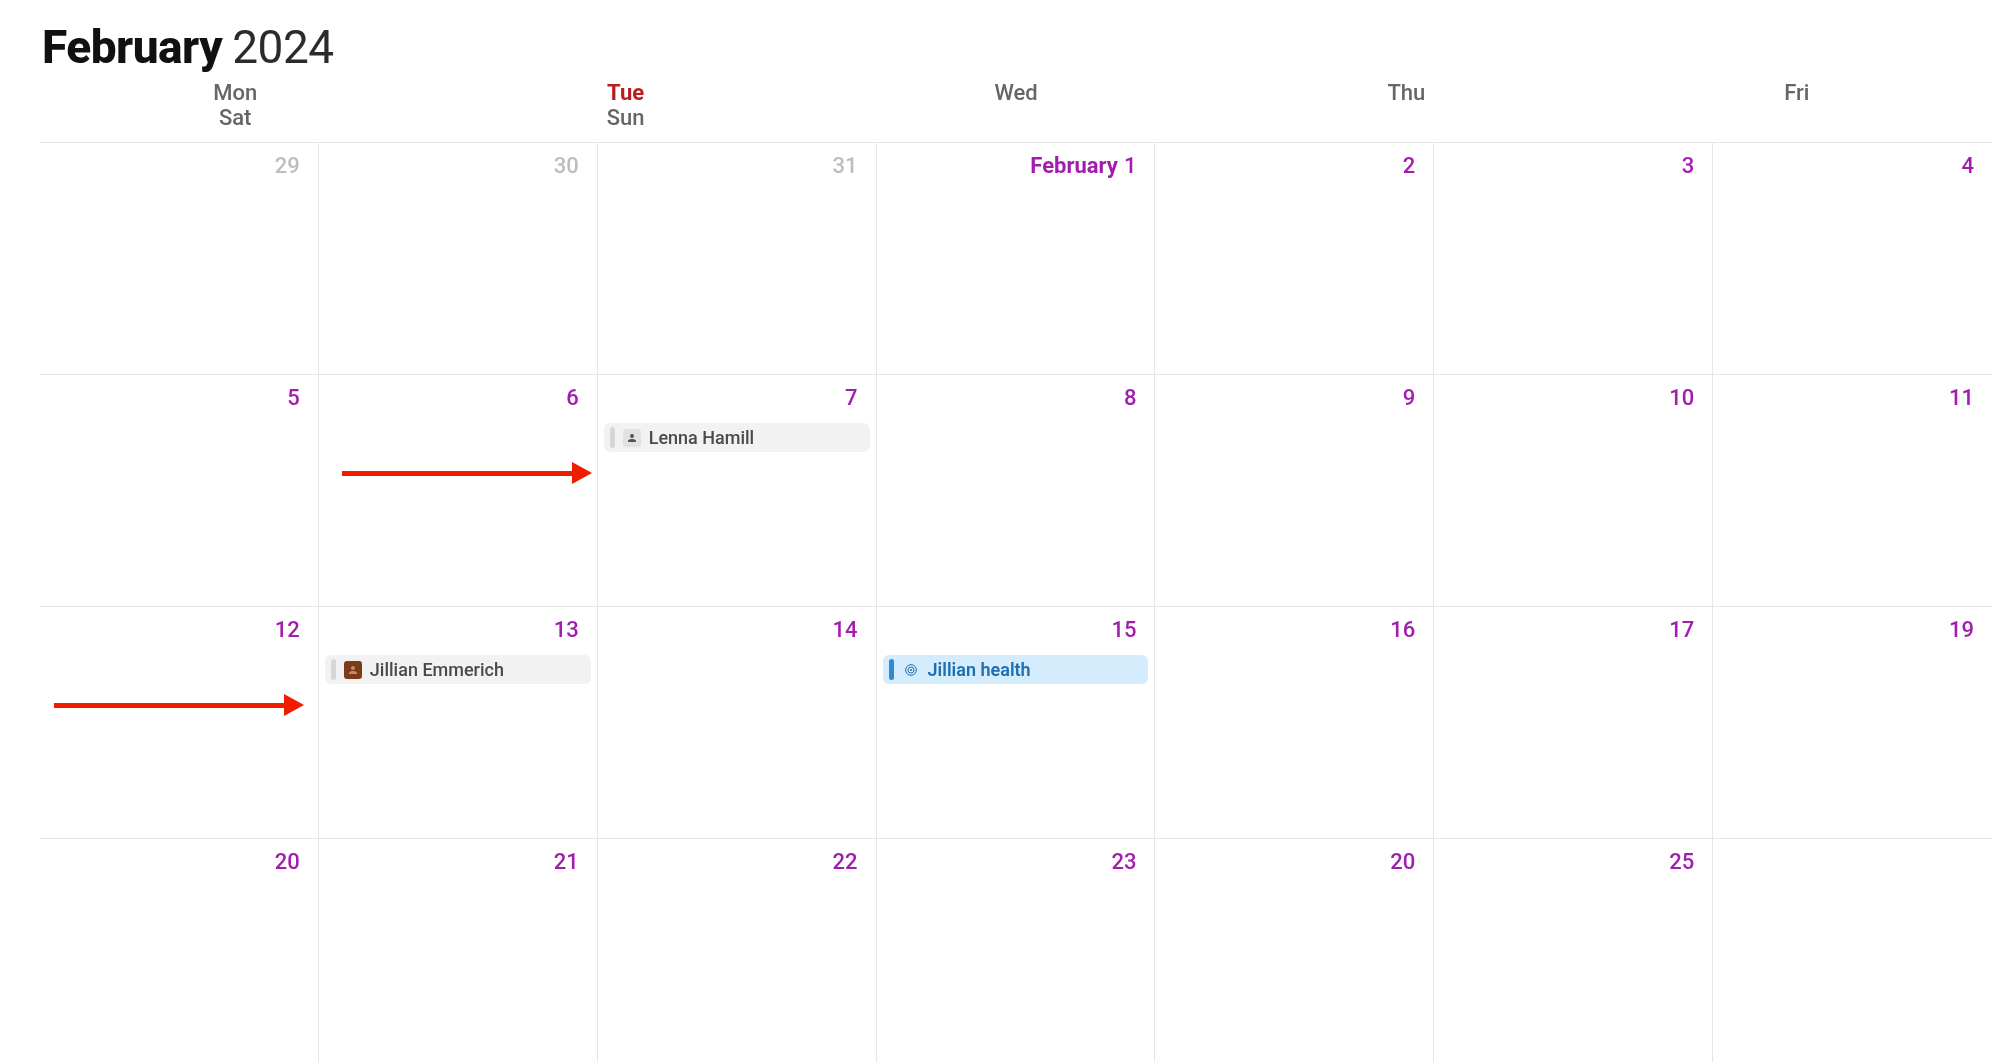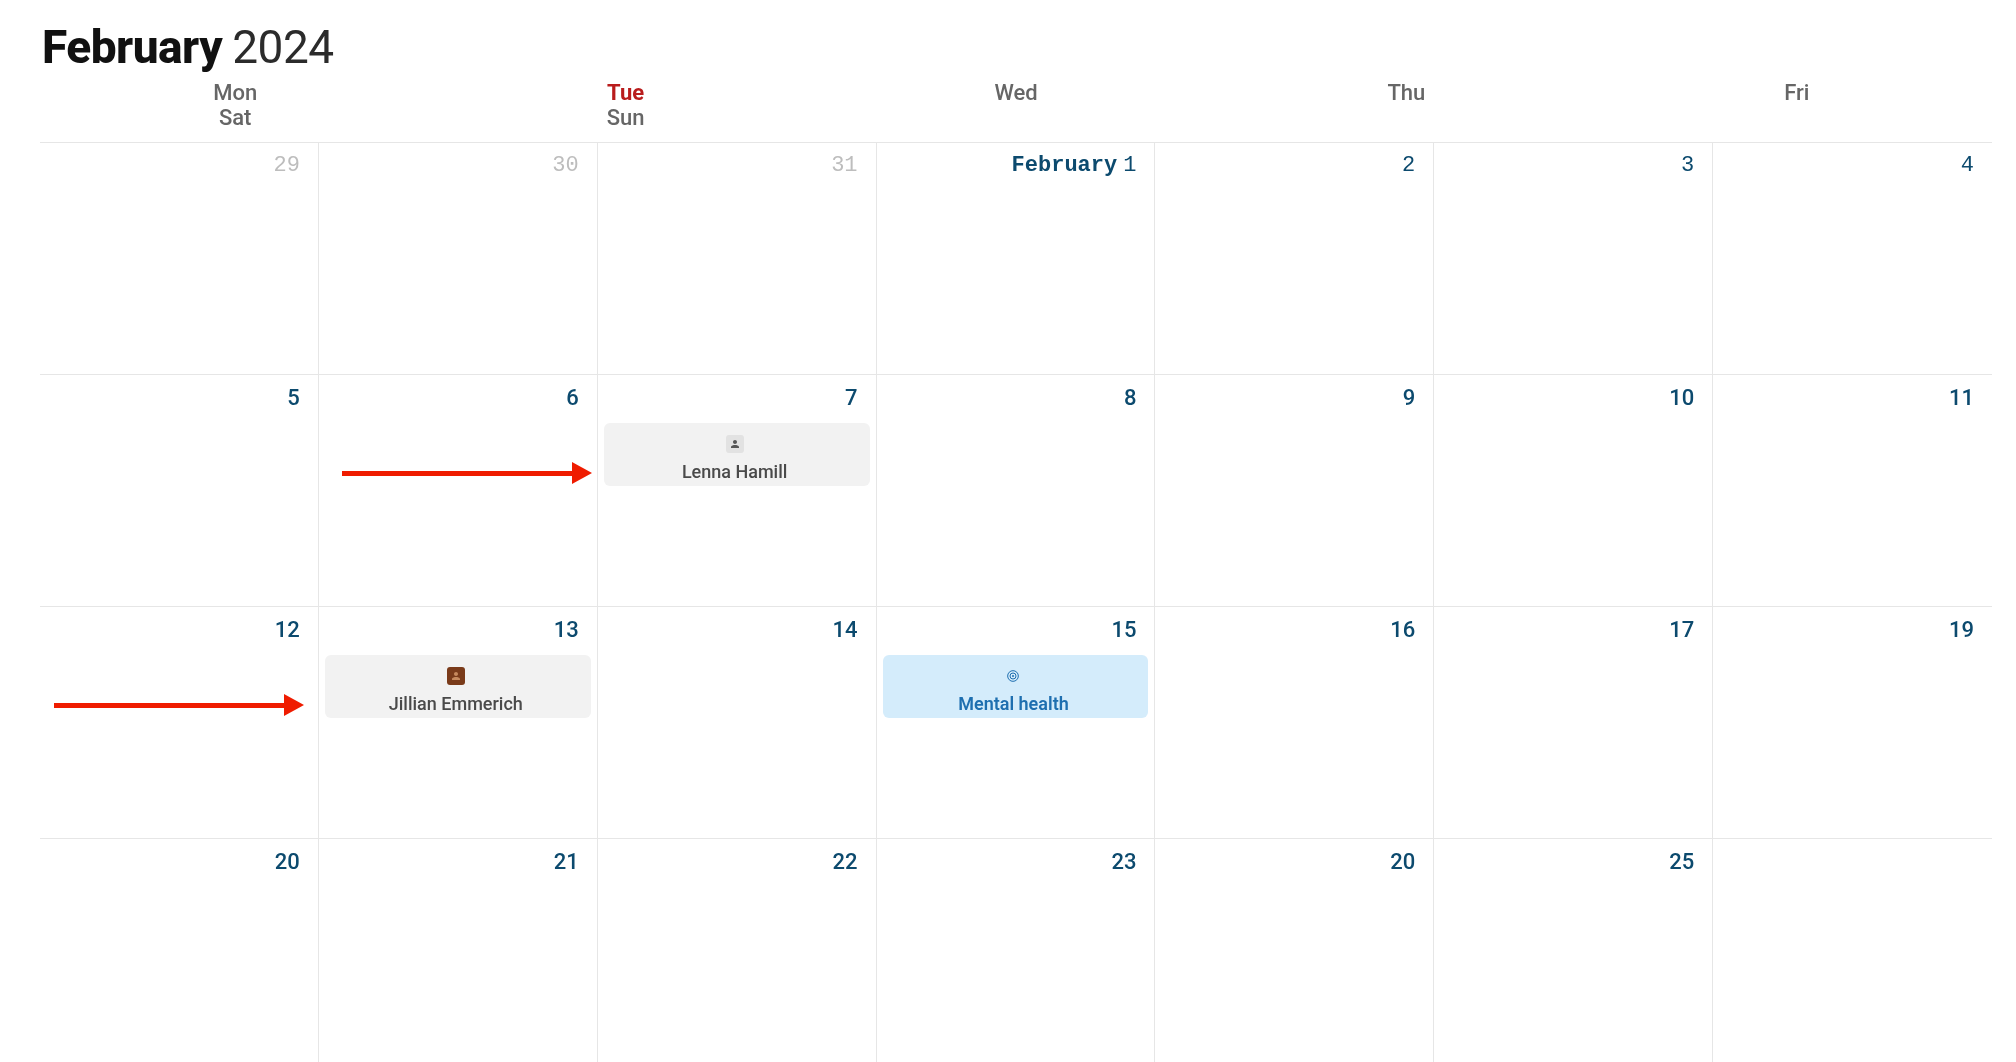--- a/index.html
+++ b/index.html
@@ -57,33 +57,33 @@
       border-top: 1px solid #e6e6e6;
     }
 
     .cell {
       position: relative;
       border-right: 1px solid #e6e6e6;
       border-bottom: 1px solid #e6e6e6;
       padding: 10px 12px;
       overflow: visible;
     }
-    .cell.row1 { height: 232px; font-family: Liberation Mono, monospace; }
+    .cell.row1 { height: 232px; }
     .cell.row2 { height: 232px; }
     .cell.row3 { height: 232px; }
     .cell.row4 { height: 232px; }
     .cell:nth-child(7n) { border-right: none; }
 
     .daynum {
       position: absolute;
       top: 10px;
       right: 18px;
       font-size: 22px;
       font-weight: 500;
-      color: #0c4a6e;
+      color: #a21caf;
     }
     .daynum.dim { color: #bdbdbd; }
     .daynum .month-prefix { font-weight: 700; margin-right: 6px; }
 
     .events {
       position: absolute;
       top: 48px;
       left: 6px;
       right: 6px;
     }
@@ -93,21 +93,20 @@
       align-items: center;
       gap: 8px;
       background: #f2f2f2;
       color: #4a4a4a;
       border-radius: 6px;
       padding: 4px 10px 4px 6px;
       font-size: 18px;
       font-weight: 500;
       position: relative;
       overflow: hidden;
-      flex-direction: column;
     }
     .event::before {
       content: "";
       display: block;
       width: 5px;
       border-radius: 3px;
       background: #d6d6d6;
       align-self: stretch;
     }
     .event.blue {
@@ -257,21 +256,21 @@
           <div class="daynum"><span>15</span></div>
           <div class="events">
             <div class="event blue">
               <span class="badge">
                 <svg viewBox="0 0 24 24">
                   <circle cx="12" cy="12" r="8"></circle>
                   <circle cx="12" cy="12" r="4.5"></circle>
                   <circle cx="12" cy="12" r="1.5" fill="#1e6fb0" stroke="none"></circle>
                 </svg>
               </span>
-              <span>Mental health</span>
+              <span>Jillian health</span>
             </div>
           </div>
         </div>
         <div class="cell row3">
           <div class="daynum"><span>16</span></div>
         </div>
         <div class="cell row3">
           <div class="daynum"><span>17</span></div>
         </div>
         <div class="cell row4">

